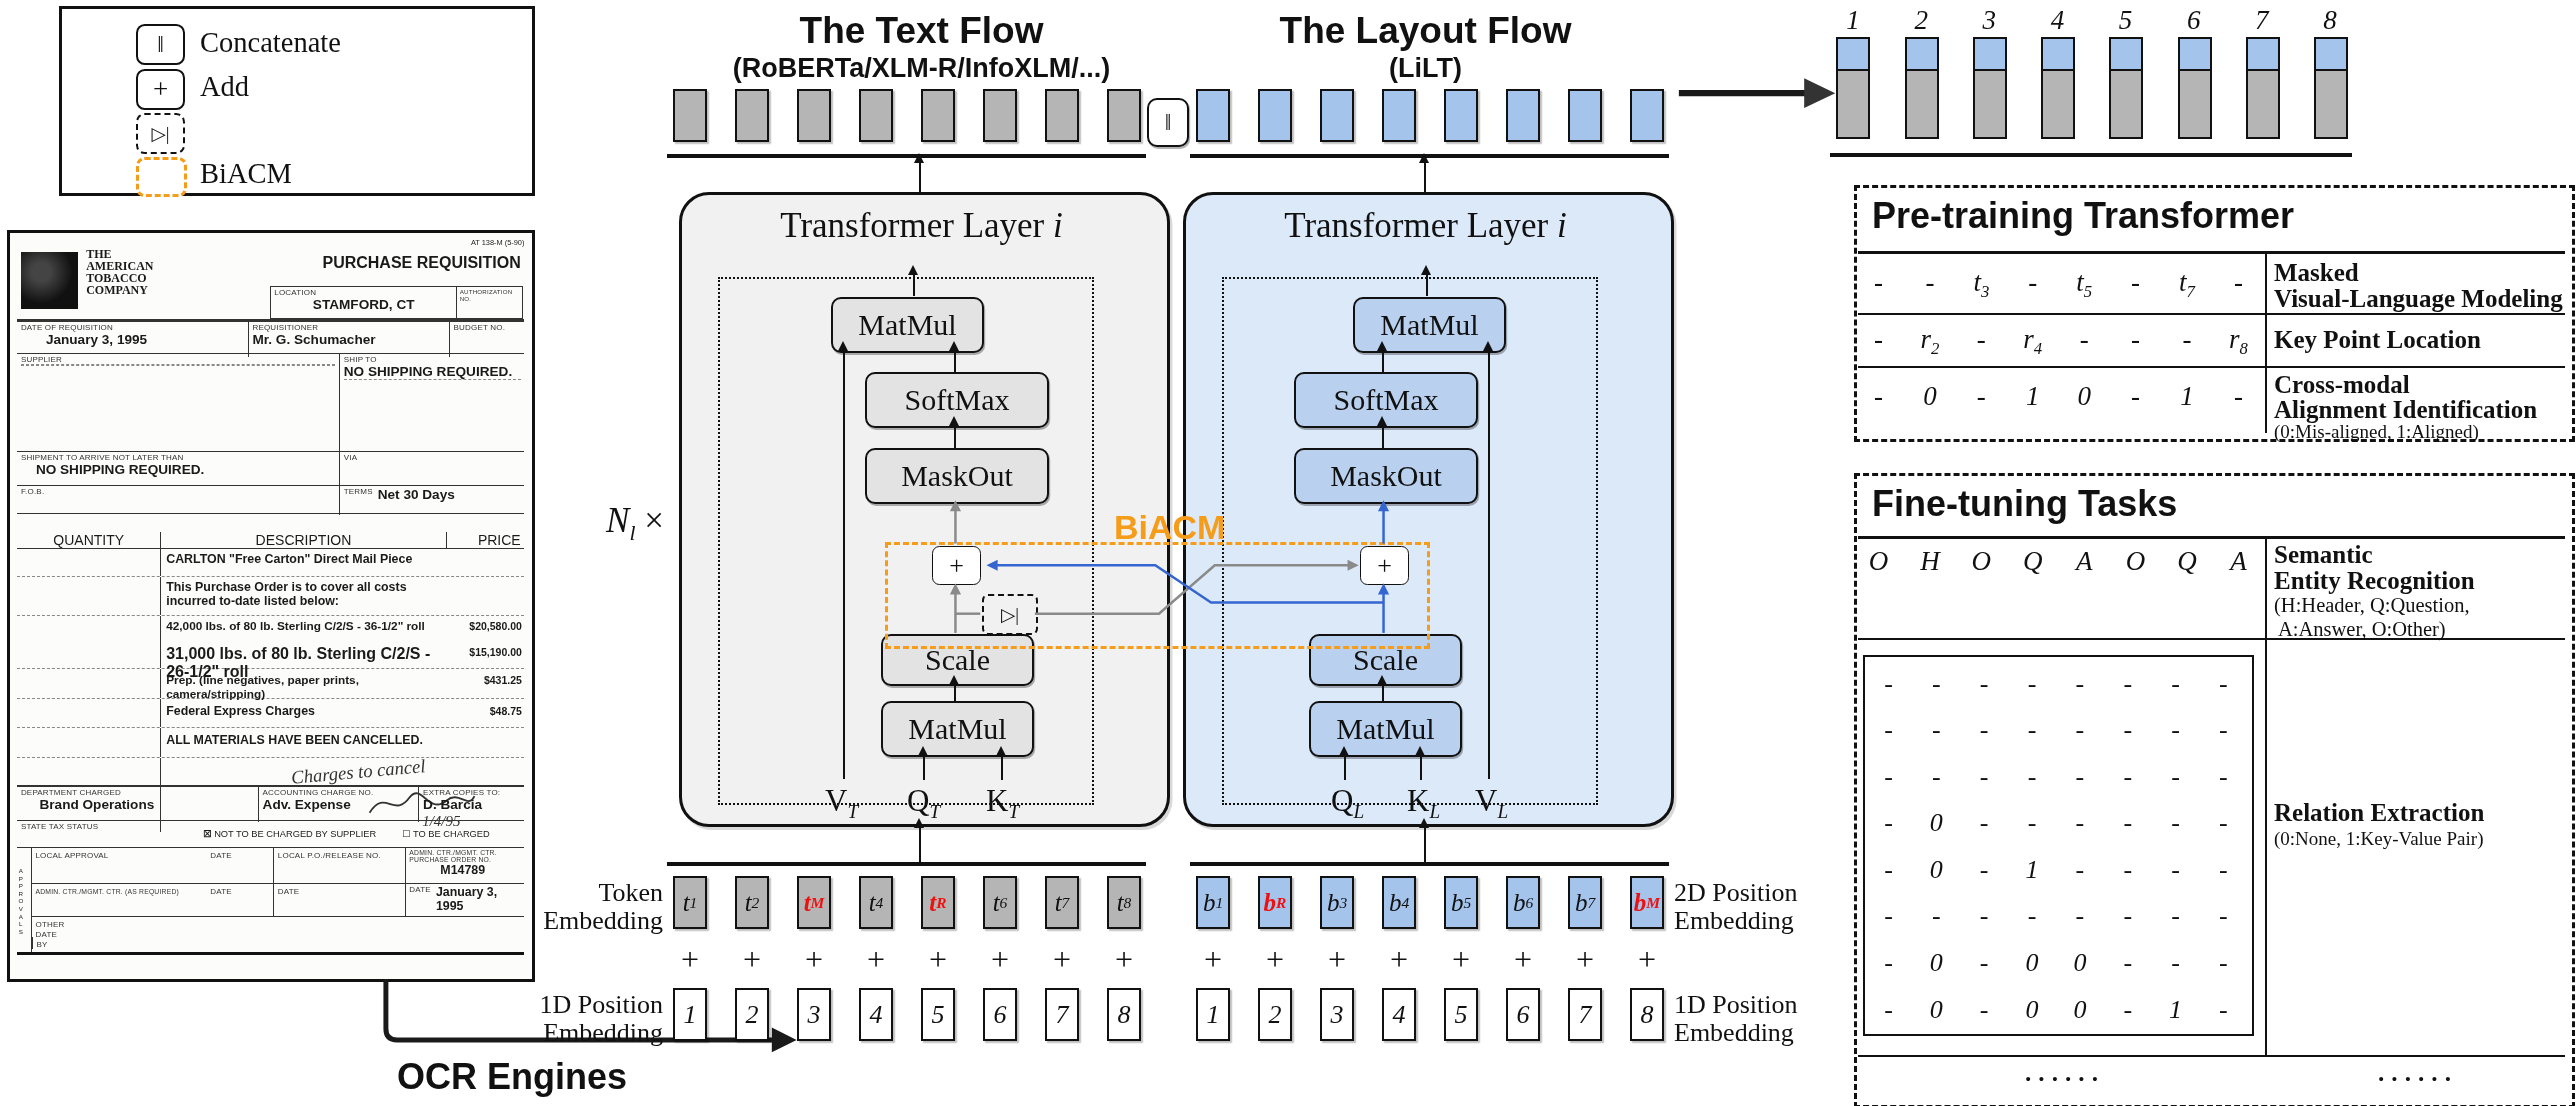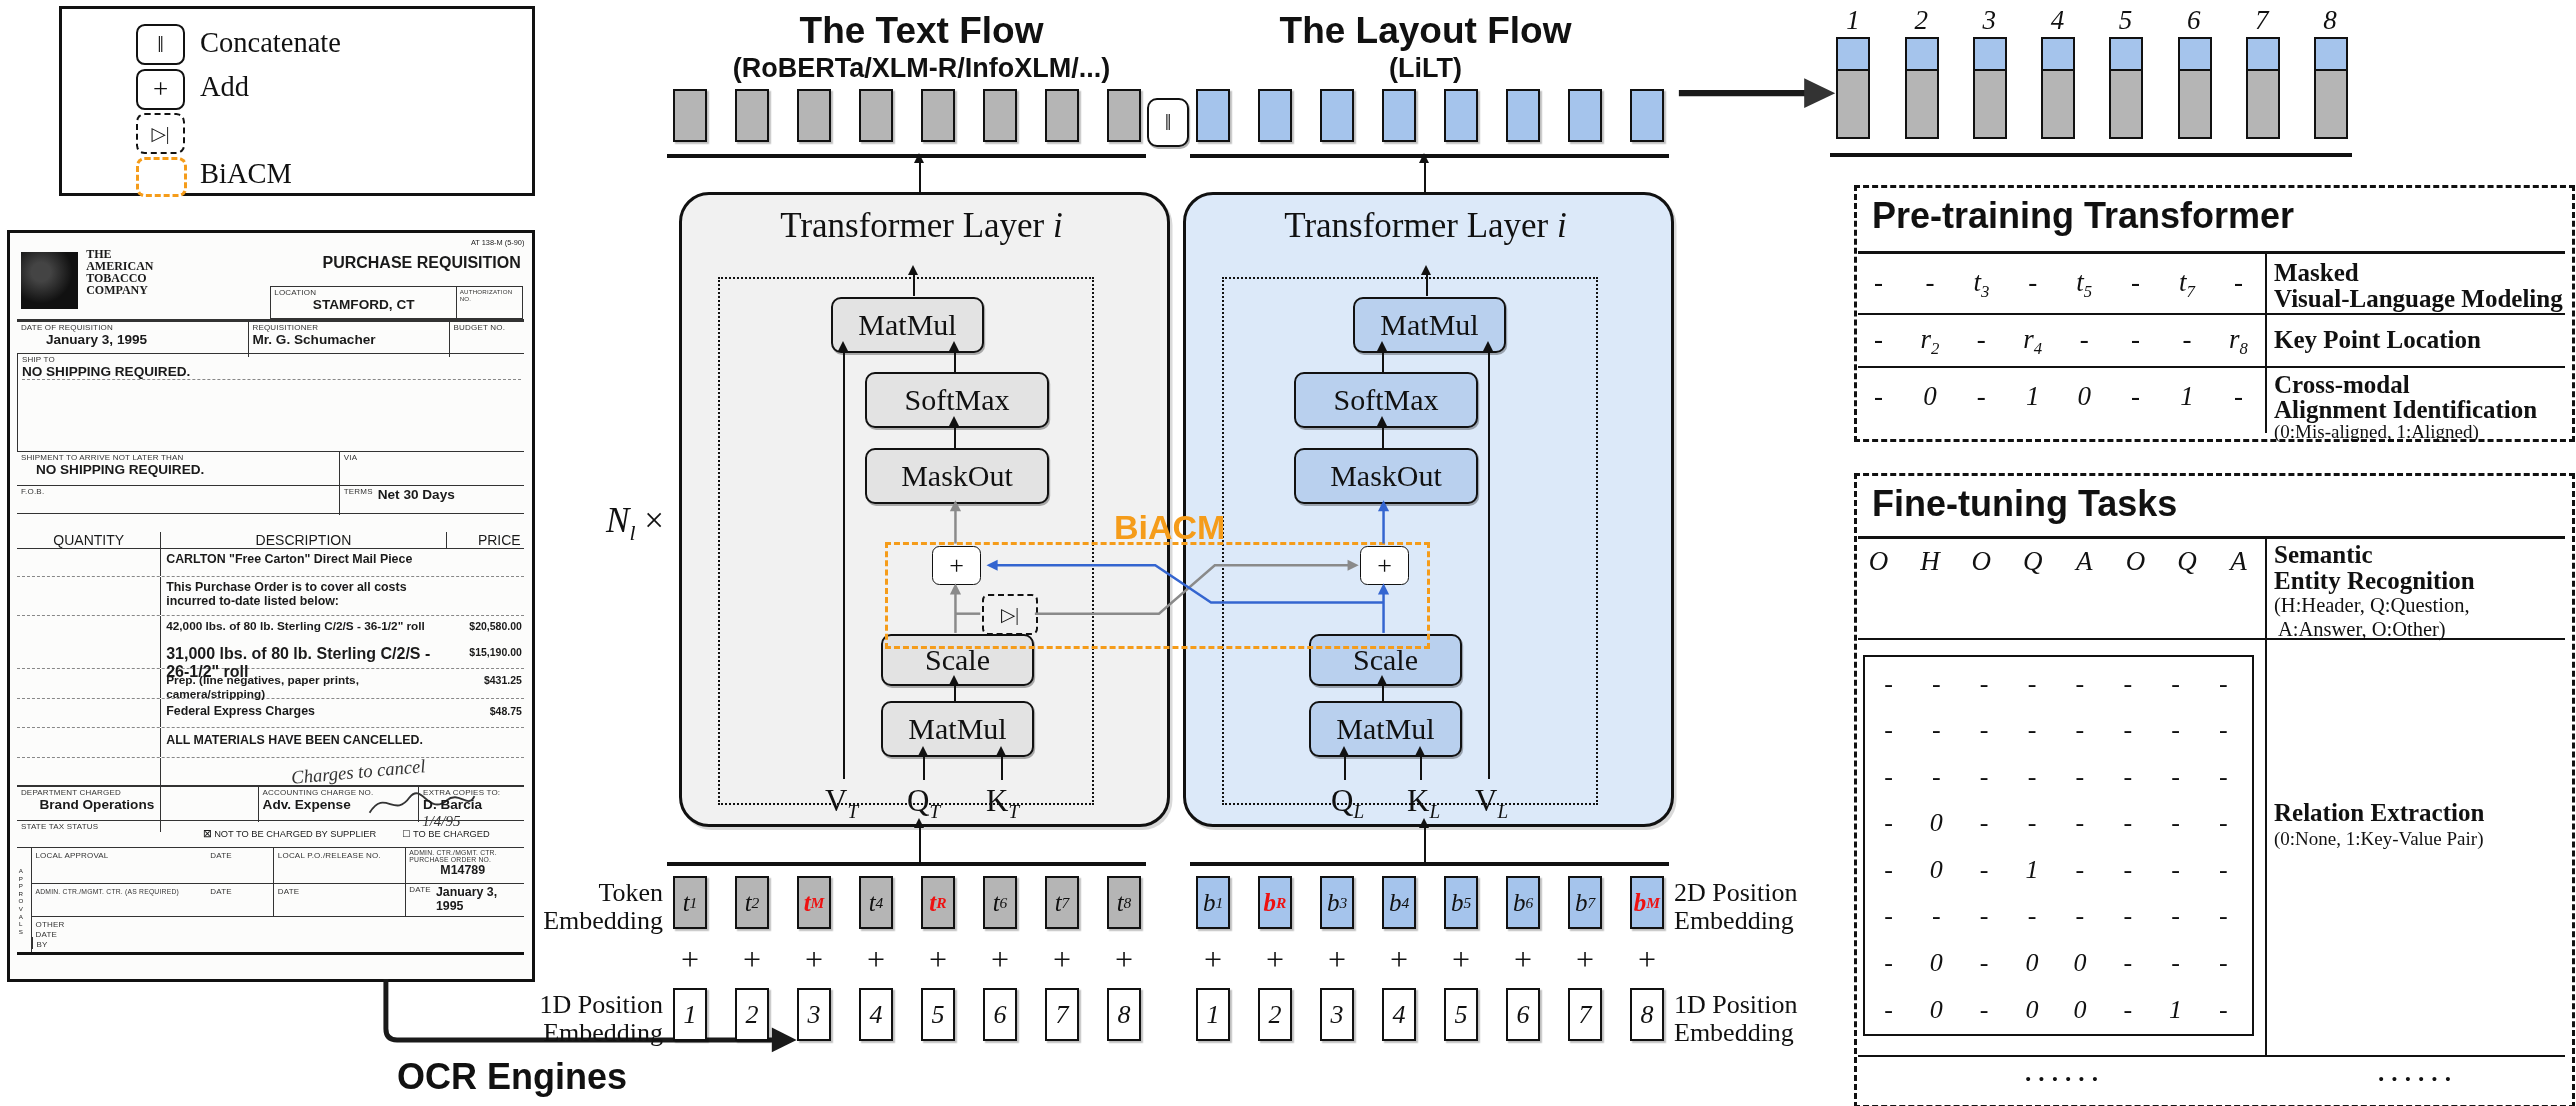--- a/index.html
+++ b/index.html
@@ -146,20 +146,27 @@
       <div class="d-cell" style="width:38%;border-left:1.2px solid #333;">
         <div class="d-lab">REQUISITIONER</div>
         <div class="d-val">Mr. G. Schumacher</div>
       </div>
       <div class="d-cell" style="flex:1;border-left:1.2px solid #333;">
         <div class="d-lab">BUDGET NO.</div>
       </div>
     </div>
 
     <div class="d-row abs" style="left:0;top:115px;width:100%;height:98px;">
+      <div class="d-cell" style="width:62%;">
+        <div class="d-lab">SUPPLIER</div>
+        <div class="d-val dashed-b" style="padding-left:17.4px;"></div>
+        <div class="d-val" style="padding-left:17.4px;"></div>
+        <div class="d-val dashed-b" style="padding-left:17.4px;"></div>
+        <div class="d-val" style="padding-left:17.4px;"></div>
+      </div>
       <div class="d-cell" style="flex:1;border-left:1.2px solid #333;">
         <div class="d-lab">SHIP TO</div>
         <div class="d-val dashed-b">NO SHIPPING REQUIRED.</div>
       </div>
     </div>
 
     <div class="d-row abs" style="left:0;top:213px;width:100%;height:34px;">
       <div class="d-cell" style="width:62%;">
         <div class="d-lab">SHIPMENT TO ARRIVE NOT LATER THAN</div>
         <div class="d-val" style="padding-left:15px;">NO SHIPPING REQUIRED.</div>

